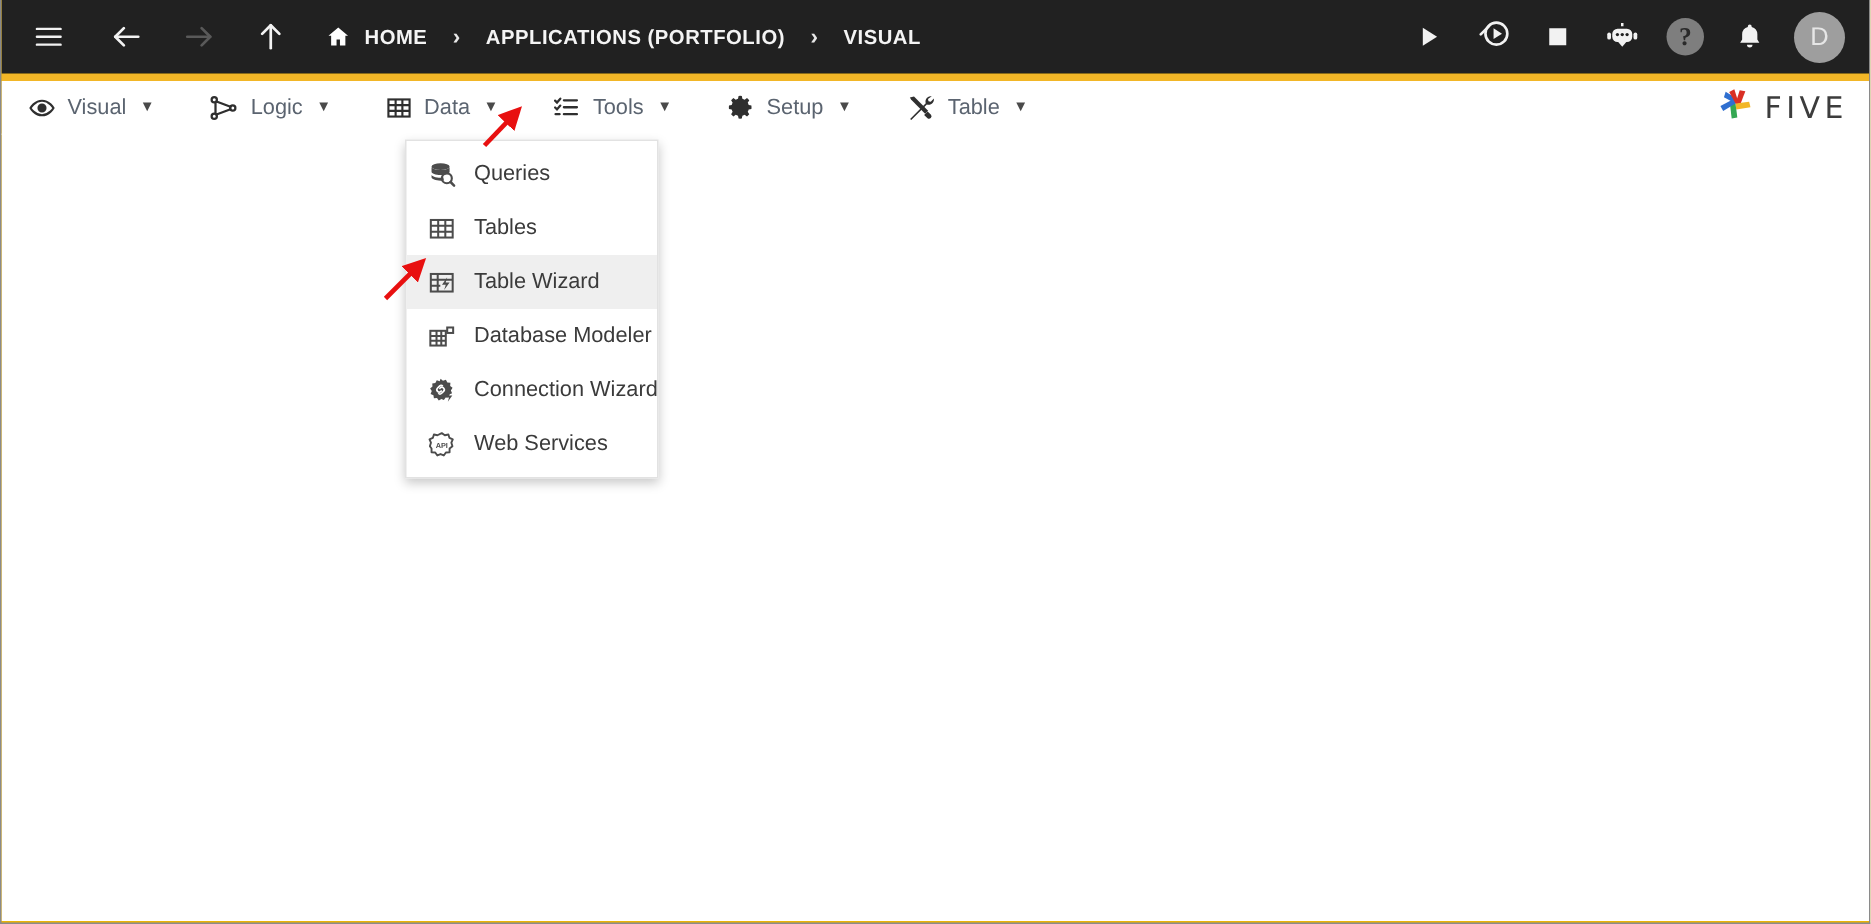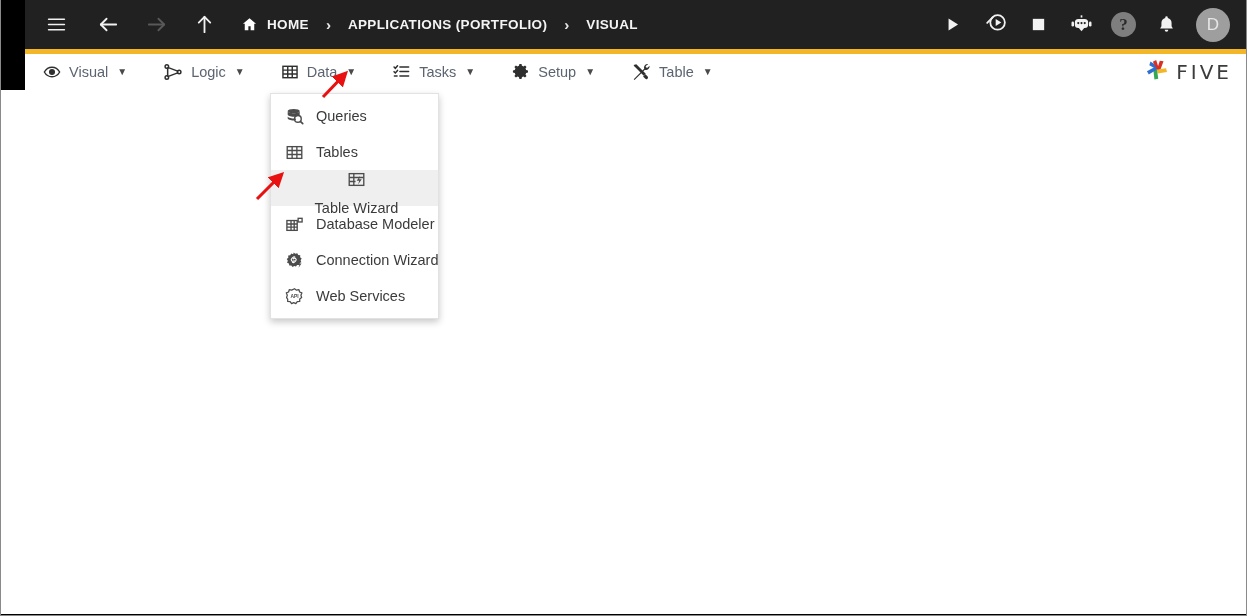--- a/index.html
+++ b/index.html
@@ -9,25 +9,24 @@
     height: 616px;
     overflow: hidden;
     font-family: "Liberation Sans", sans-serif;
     background: #ffffff;
   }
 
   .app-window {
     position: relative;
     width: 1247px;
     height: 616px;
-    background: #000000;
+    background: #eab308;
     border: 1px solid #8a8a8a;
     border-top: none;
     overflow: hidden;
-    padding-left: 24px;
   }
 
   
   .topbar {
     position: relative;
     height: 49px;
     background: #212121;
     display: flex;
     align-items: center;
     padding-left: 18px;
@@ -192,21 +191,21 @@
     display: flex;
     align-items: center;
     gap: 12px;
     height: 36px;
     padding: 0 10px 0 14px;
     color: #3b3b3b;
     font-size: 14.5px;
     white-space: nowrap;
     cursor: default;
   }
-  .dd-item.active { background: #efefef; flex-direction: column; }
+  .dd-item.active { background: #efefef; }
   .dd-item .dd-ico {
     width: 19px;
     height: 19px;
     display: inline-flex;
     align-items: center;
     justify-content: center;
     color: #4c4c4c;
     flex: 0 0 auto;
   }
   .dd-item .dd-label { line-height: 1; }
@@ -381,21 +380,21 @@
 
     <span class="menu-item">
       <span class="mi-ico">
         <svg width="19" height="19" viewBox="0 0 24 24" fill="none" stroke="currentColor" stroke-width="1.9" stroke-linecap="round">
           <path d="M10 6.2h11M10 12h11M10 17.8h11"></path>
           <path d="M2.6 6.4 4.2 8 7 4.8"></path>
           <path d="M2.6 12.2 4.2 13.8 7 10.6"></path>
           <path d="M3 17.8h3.4"></path>
         </svg>
       </span>
-      <span>Tasks</span>
+      <span>Tools</span>
       <span class="mi-caret">▼</span>
     </span>
 
     <span class="menu-item">
       <span class="mi-ico">
         <svg width="19" height="19" viewBox="0 0 24 24" fill="currentColor">
           <path d="M12 8.1a3.9 3.9 0 1 0 0 7.8 3.9 3.9 0 0 0 0-7.8zm9.4 5.3.1-1.4-.1-1.4-2.3-.5a7.3 7.3 0 0 0-.8-1.9l1.3-2-1.9-1.9-2 1.3a7.3 7.3 0 0 0-1.9-.8l-.5-2.3-1.3-.1-1.4.1-.5 2.3a7.3 7.3 0 0 0-1.9.8l-2-1.3-1.9 1.9 1.3 2a7.3 7.3 0 0 0-.8 1.9l-2.3.5-.1 1.4.1 1.4 2.3.5a7.3 7.3 0 0 0 .8 1.9l-1.3 2 1.9 1.9 2-1.3a7.3 7.3 0 0 0 1.9.8l.5 2.3 1.4.1 1.3-.1.5-2.3a7.3 7.3 0 0 0 1.9-.8l2 1.3 1.9-1.9-1.3-2a7.3 7.3 0 0 0 .8-1.9z"></path>
         </svg>
       </span>
       <span>Setup</span>

